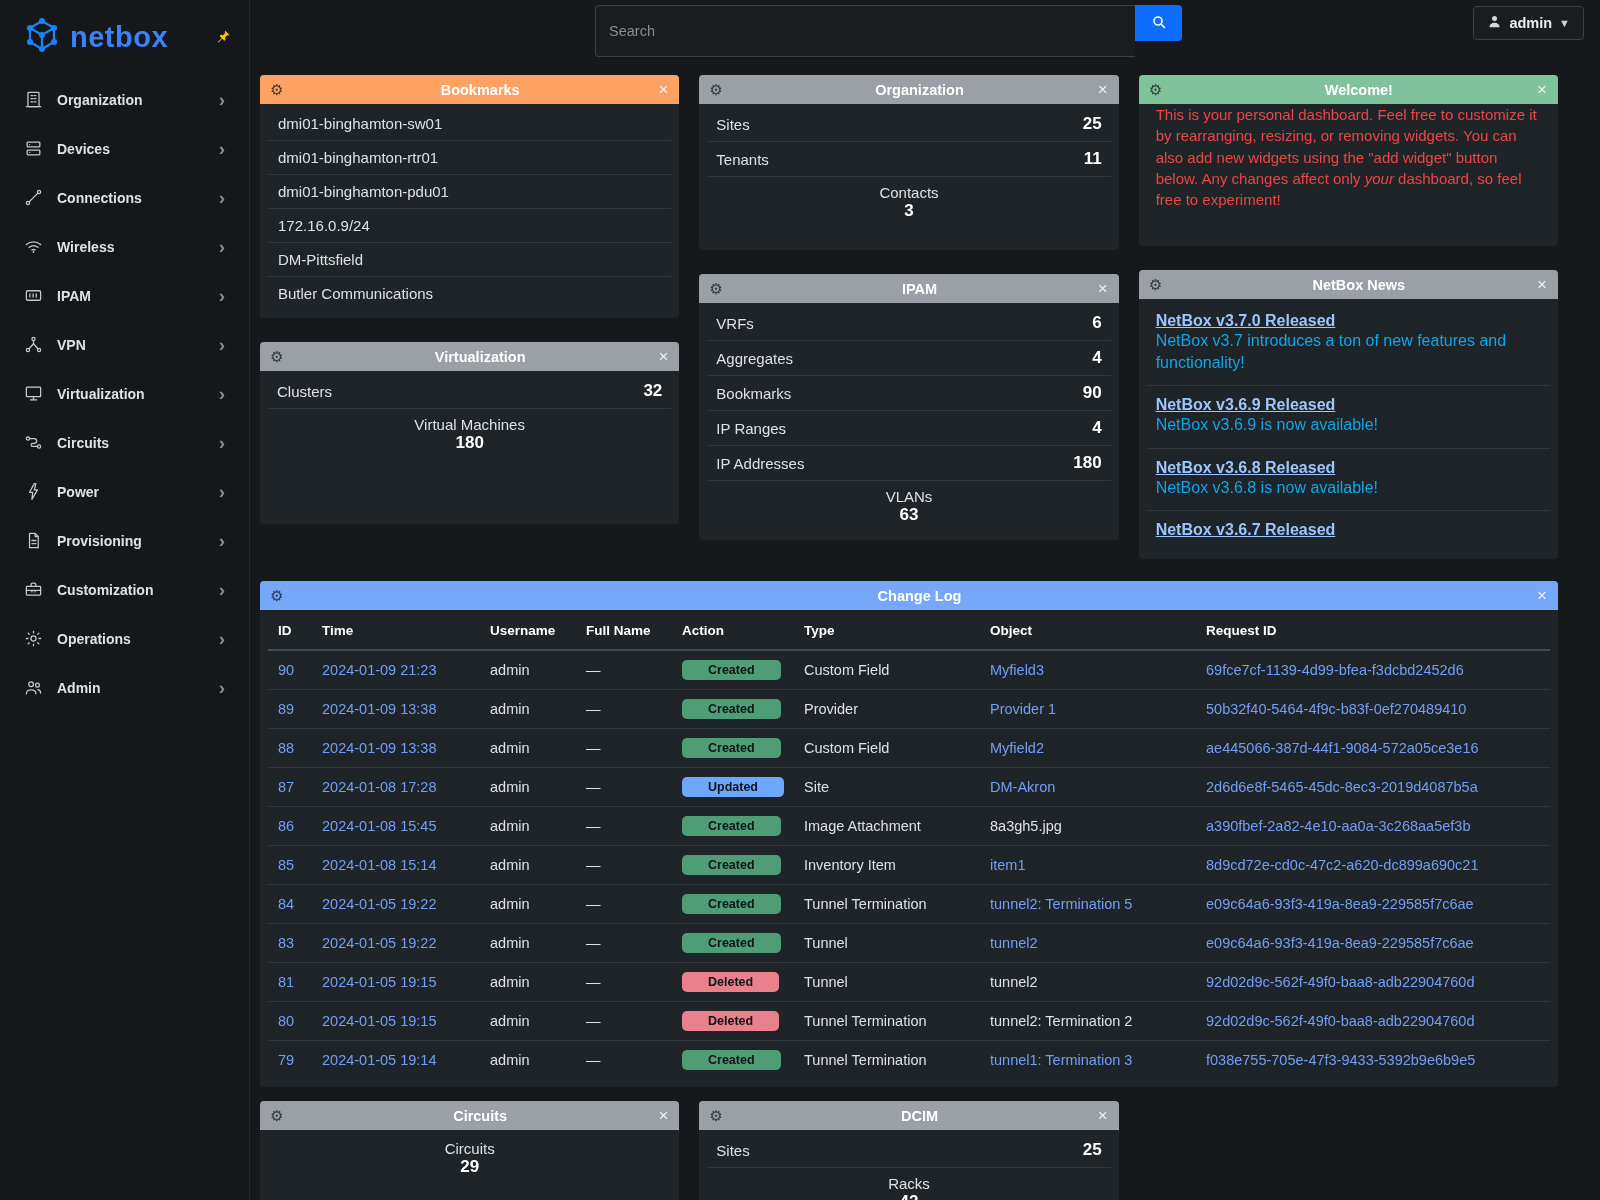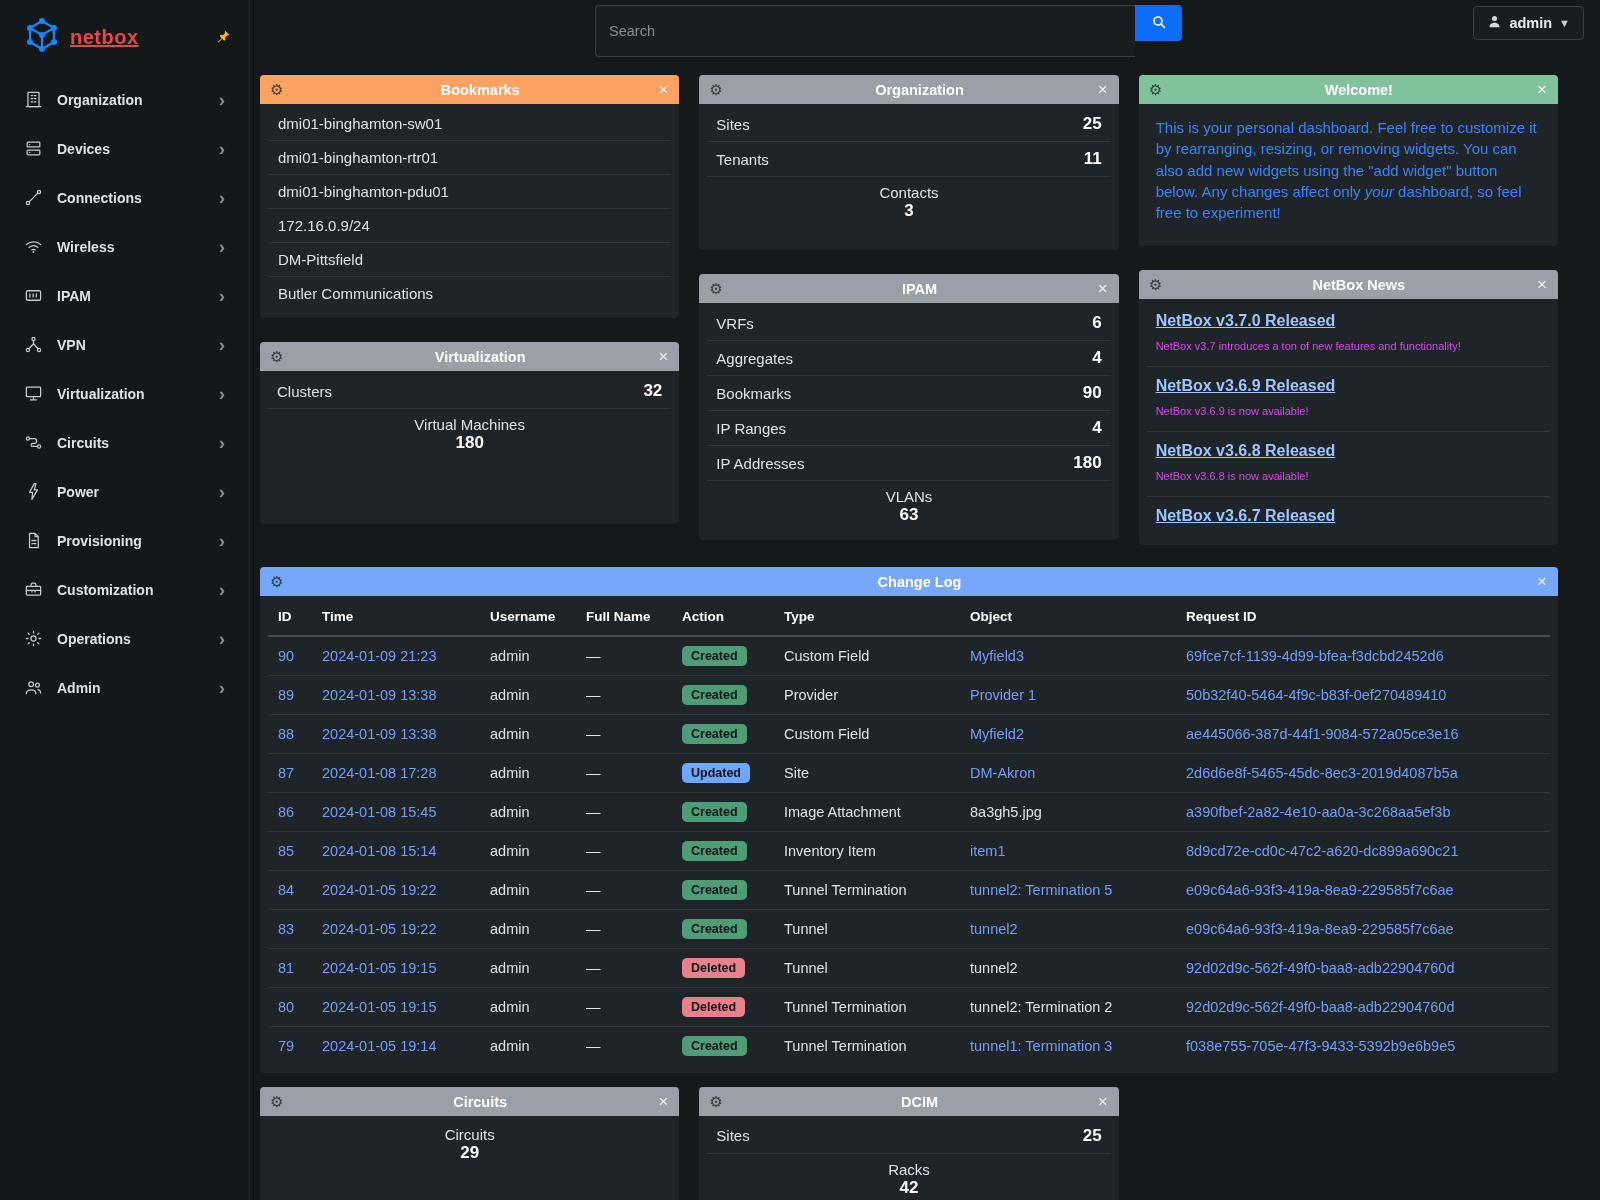--- a/index.html
+++ b/index.html
@@ -6,21 +6,21 @@
   html,body { width:1600px; height:1200px; }
   body {
     background:#16191c; color:#d8dbde;
     font-family:"Liberation Sans", sans-serif;
     display:flex; overflow:hidden; font-size:15px;
   }
 
   
   .sidebar { width:250px; min-width:250px; background:#15181b; border-right:1px solid #24282c; }
   .logo-row { height:75px; display:flex; align-items:center; padding:0 18px 0 22px; gap:8px; }
-  .logo-text { color:#ef4444; font-size:20px; font-weight:bold; letter-spacing:.5px;text-decoration:underline; }
+  .logo-text { color:#3b82f6; font-size:29px; font-weight:bold; letter-spacing:.5px; }
   .pin { margin-left:auto; cursor:pointer; }
   .nav-item { display:flex; align-items:center; gap:13px; height:49px; padding:0 24px; color:#dee2e6;
               font-size:14px; font-weight:600; text-decoration:none; cursor:pointer; }
   .nav-icon { width:20px; height:20px; color:#c3c9ce; display:flex; align-items:center; }
   .nav-icon svg { width:19px; height:19px; stroke:currentColor; fill:none; stroke-width:1.6; stroke-linecap:round; stroke-linejoin:round; }
   .nav-chevron { margin-left:auto; color:#858c92; font-size:19px; line-height:1; }
 
   
   .main { flex:1; display:flex; flex-direction:column; min-width:0; }
   .topbar { height:46px; position:relative; flex:none; }
@@ -59,38 +59,38 @@
   .stat-row:last-child { border-bottom:none;flex-direction:column; }
   .stat-label { font-size:15px; color:#dee2e6; }
   .stat-value { font-size:17px; font-weight:bold; color:#ffffff; text-decoration:none; cursor:pointer; }
 
   
   .bookmark-item { display:block; padding:8px 10px; font-size:15px; color:#dee2e6; text-decoration:none;
                    border-bottom:1px solid #32373c; cursor:pointer; }
   .bookmark-item:last-child { border-bottom:none; }
 
   
-  .welcome-body { padding:13px 17px; font-size:15px; line-height:1.42; color:#3b82f6; }
+  .welcome-body { padding:0 17px; font-size:15px; line-height:1.42; color:#ef4444; }
 
   
   .news-item { padding:10px 9px 12px; border-bottom:1px solid #32373c; }
   .news-item:last-child { border-bottom:none; }
   .news-title { font-size:16px; font-weight:bold; color:#9ec5fe; text-decoration:underline; cursor:pointer; }
-  .news-desc { margin-top:9px; font-size:11px; color:#d946ef; line-height:1.35; }
+  .news-desc { font-size:16px; color:#0ea5e9; line-height:1.35; }
 
   
   .changelog-card { margin-top:22px; }
   .log-table { width:100%; border-collapse:collapse; font-size:14.5px; }
   .log-table thead th { text-align:left; font-size:13.5px; font-weight:bold; color:#ffffff;
                         padding:10px 10px 11px; border-bottom:2px solid #454b51; }
   .log-table tbody td { padding:9px 10px; border-top:1px solid #32373c; color:#dee2e6; }
   .log-table tbody tr:first-child td { border-top:none; }
   .link { color:#739ef5; text-decoration:none; cursor:pointer; }
   .muted { color:#c4c9ce; }
-  .badge { display:inline-block; padding:3px 9px; border-radius:5px; font-size:12.5px; font-weight:bold; color:#101418; }
+  .badge { display:inline-block; padding:3px 26px; border-radius:5px; font-size:12.5px; font-weight:bold; color:#101418; }
   .badge-created { background:#4e9d77; }
   .badge-updated { background:#6ea8fe; }
   .badge-deleted { background:#e8818c; }
 
   .grid-bottom { margin-top:14px; }
   .tall-cut { min-height:210px; }
   .mh-org { min-height:175px; }
   .mh-welcome { min-height:171px; }
   .mh-virt { min-height:182px; }
 </style>

